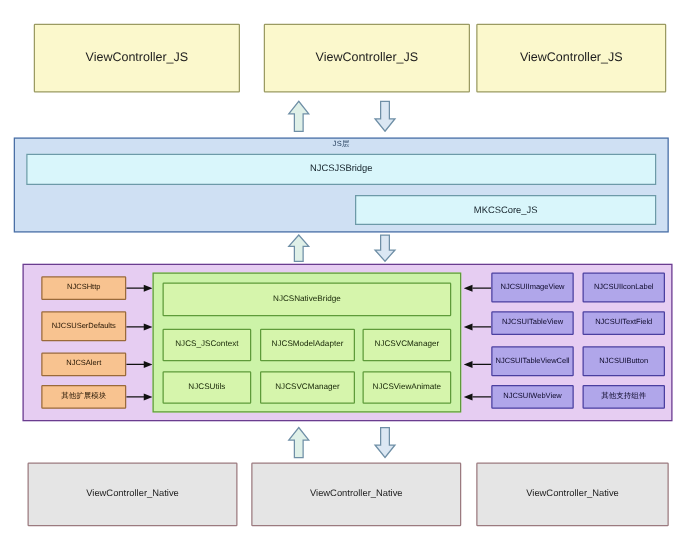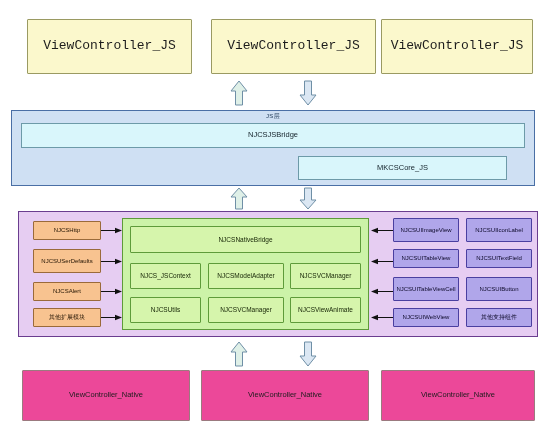--- a/index.html
+++ b/index.html
@@ -32,26 +32,25 @@
     line-height: 1.12;
     border-style: solid;
     border-width: 1px;
   }
 
   
   .vc-js {
     background: #fbf8cc;
     border-color: #9a9a62;
     color: #1c1c1c;
-    font-size: 13px;
-    border-radius: 1px;
-    font-family: Liberation Mono, monospace;
+    font-size: 10px;
+    border-radius: 1px;
   }
   .vc-native {
-    background: #ec4899;
+    background: #e5e5e5;
     border-color: #9b7a7f;
     color: #1c1c1c;
     font-size: 7.5px;
     border-radius: 1px;
     align-items: center;
   }
 
   
   .layer-js {
     background: #cfe0f3;
@@ -144,21 +143,21 @@
     </svg>
   </div>
 
   <div class="box layer-js" style="left:11px; top:110px; width:524px; height:76px; display:block;">
     <div class="layer-js-title">JS层</div>
   </div>
 
   <div class="box js-inner" style="left:21px; top:123px; width:504px; height:25px;">
     <span>NJCSJSBridge</span>
   </div>
-  <div class="box js-inner" style="left:298px; top:156px; width:209px; height:24px;">
+  <div class="box js-inner" style="left:284px; top:156px; width:241px; height:24px;">
     <span>MKCSCore_JS</span>
   </div>
 
   <div class="v-arrow" style="left:228px; top:186px;">
     <svg width="22" height="25" viewBox="0 0 22 25">
       <path d="M11 2 L19 11 L14.5 11 L14.5 23 L7.5 23 L7.5 11 L3 11 Z" fill="#dff0e8" stroke="#6f8fa6" stroke-width="1"></path>
     </svg>
   </div>
   <div class="v-arrow" style="left:297px; top:186px;">
     <svg width="22" height="25" viewBox="0 0 22 25">

